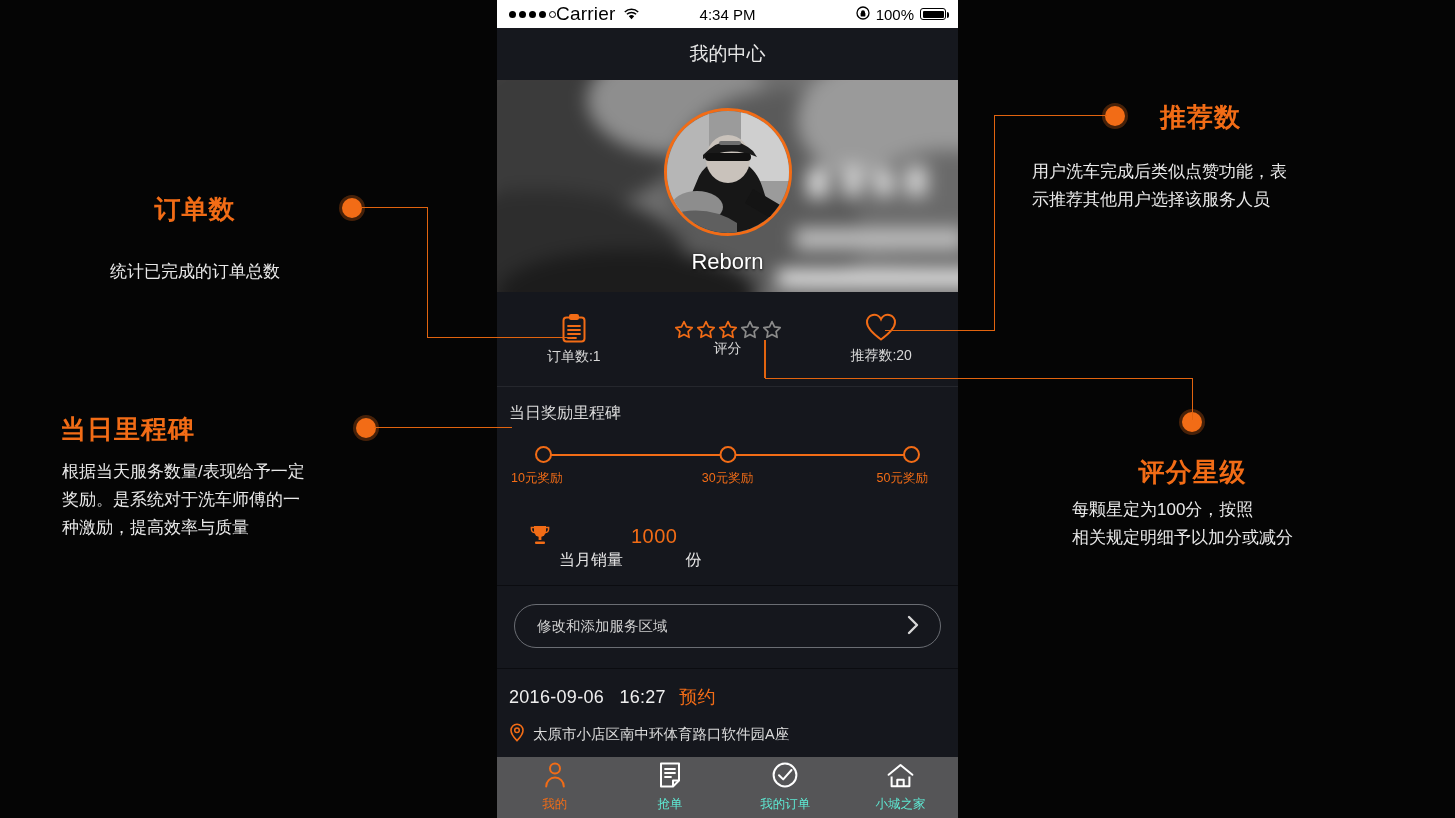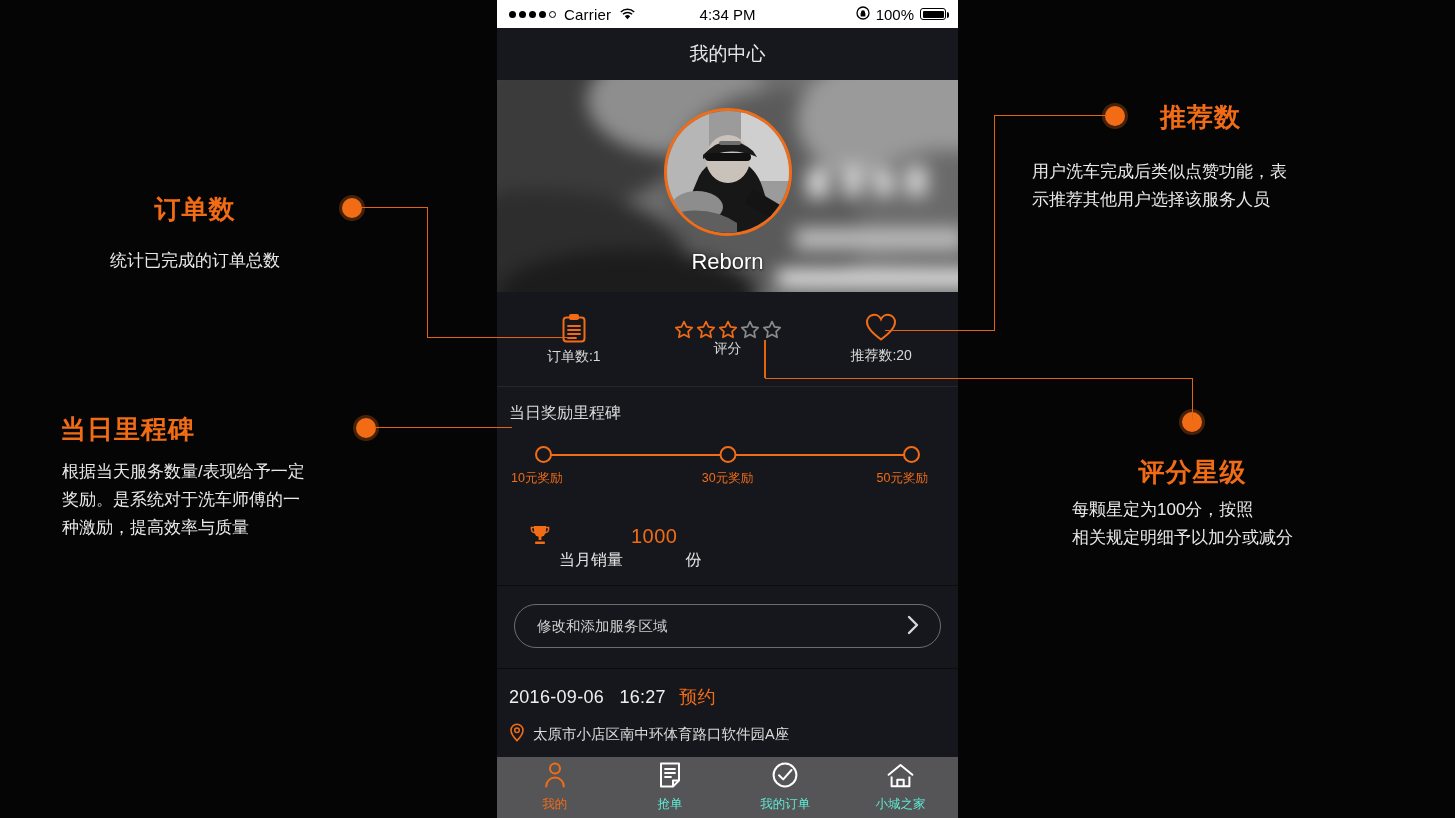--- a/index.html
+++ b/index.html
@@ -18,21 +18,21 @@
   }
   
   .statusbar{
     height:28px; background:#fff; color:#000;
     display:flex; align-items:center; font-size:15px;
     padding:0 12px; position:relative;
   }
   .sb-dots{ display:flex; align-items:center; gap:3px; }
   .sb-dots i{ width:7px;height:7px;border-radius:50%;background:#000;display:block; }
   .sb-dots i.hollow{ background:transparent; border:1.2px solid #000; width:7px;height:7px; }
-  .sb-carrier{ margin-left:8px; font-size:15px; letter-spacing:.2px; }
+  .sb-carrier{ font-size:19px; letter-spacing:.2px; }
   .sb-wifi{ margin-left:8px; display:inline-block; }
   .sb-time{ position:absolute; left:0; right:0; text-align:center; font-size:15px; pointer-events:none;}
   .sb-right{ margin-left:auto; display:flex; align-items:center; gap:6px; z-index:2;}
   .sb-batt{ width:26px;height:12px;border:1.4px solid #000;border-radius:3px;position:relative;display:inline-block;}
   .sb-batt::after{content:"";position:absolute;right:-4px;top:3px;width:2.5px;height:6px;background:#000;border-radius:0 2px 2px 0;}
   .sb-batt i{position:absolute;inset:1.5px;background:#000;border-radius:1px;display:block;}
 
   
   .navbar{
     height:52px; background:#16181e; color:#e8e8e8;
@@ -334,21 +334,21 @@
               <path d="M10.3 23.2v-6.4h6.4v6.4" fill="none" stroke="#fff" stroke-width="2" stroke-linejoin="round"></path>
             </svg>
         </span>
         <span>小城之家</span>
       </div>
     </div>
   </div>
 
   <div class="ann" style="left:60px; top:192px; width:270px; text-align:center;">
     <div class="h">订单数</div>
-    <div class="d" style="margin-top:20px;">统计已完成的订单总数</div>
+    <div class="d" style="margin-top:31px;">统计已完成的订单总数</div>
   </div>
   <div class="dot" style="left:342px; top:198px;"></div>
   <div class="ln lnh" style="left:360px; top:206.5px; width:68px;"></div>
   <div class="ln lnv" style="left:426.5px; top:206.5px; height:131px;"></div>
   <div class="ln lnh" style="left:426.5px; top:336.5px; width:145px;"></div>
 
   <div class="ann" style="left:60px; top:412px; width:290px; text-align:left;">
     <div class="h">当日里程碑</div>
   </div>
   <div class="ann" style="left:62px; top:458px;">

